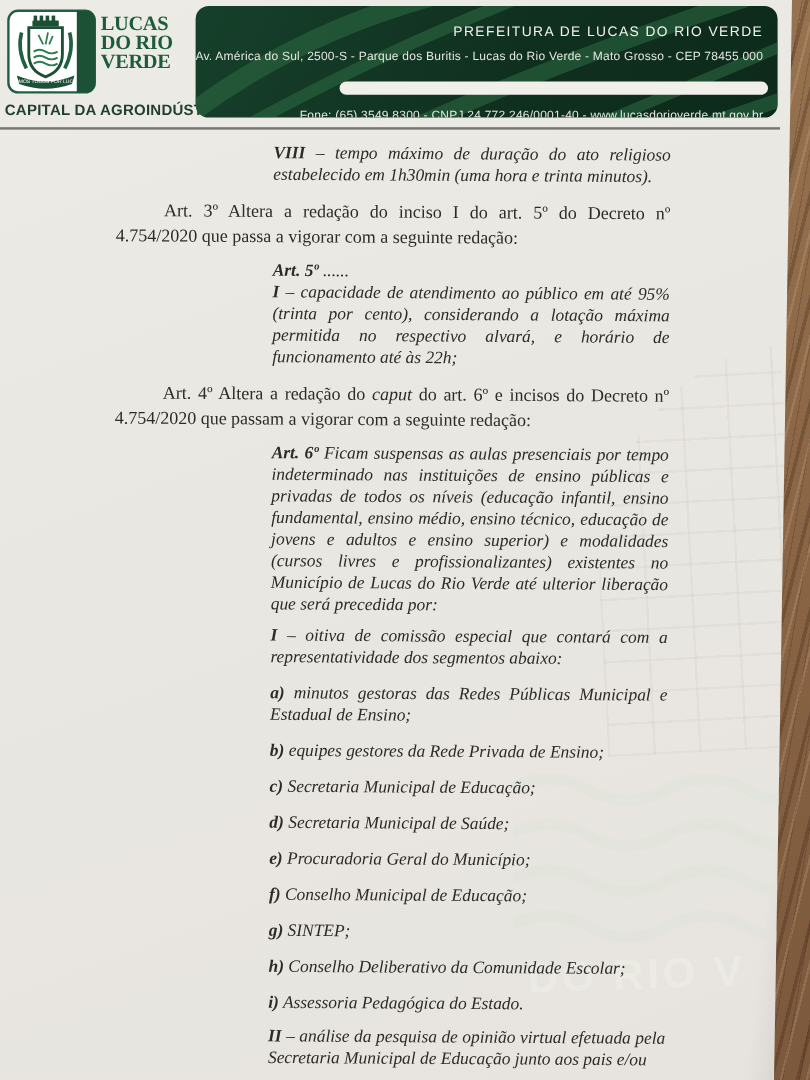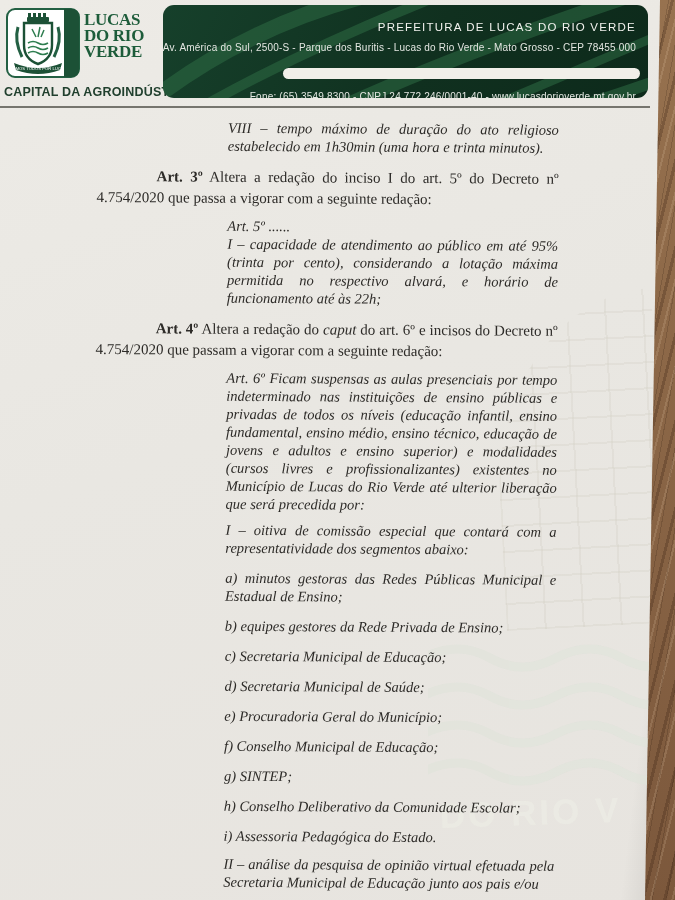--- a/index.html
+++ b/index.html
@@ -92,23 +92,23 @@
   .doc p{padding:0;text-align:justify;hyphens:none;}
   .p-quote-first{margin:6px 0 0 131px;}
   .p-quote{margin:8px 0 0 131px;}
   .p-quote-cont{margin:0 0 0 131px;}
   .p-item{margin:12px 0 0 131px;}
   .p-item2{margin:10px 0 0 131px;}
   .p-quote-first,.p-quote,.p-quote-cont,.p-item,.p-item2{
     font-size:14.5px;line-height:18px;
   }
   .p-main{margin:12px 0 0 0;text-indent:40px;font-size:15px;line-height:21px;}
-  .run-b{font-weight:bold;margin-left:20px;}
+  .run-b{font-weight:normal;}
   .run-i{font-style:italic;}
-  .run-bi{font-weight:normal;font-style:italic;}
+  .run-bi{font-weight:bold;font-style:italic;}
 </style>
 </head>
 <body>
 
 <div class="paper">
 
   <div class="wm wm-tower"></div>
   <div class="wm wm-waves">
     <svg width="247" height="170" viewBox="0 0 247 170">
       <g fill="none" stroke="#dfe3da" stroke-width="9" opacity="0.75">

